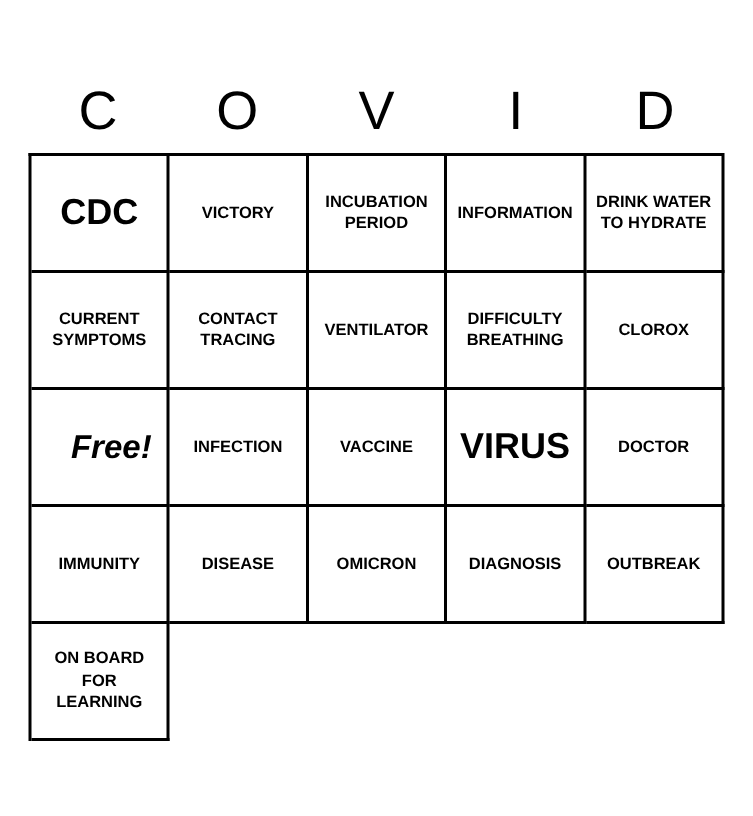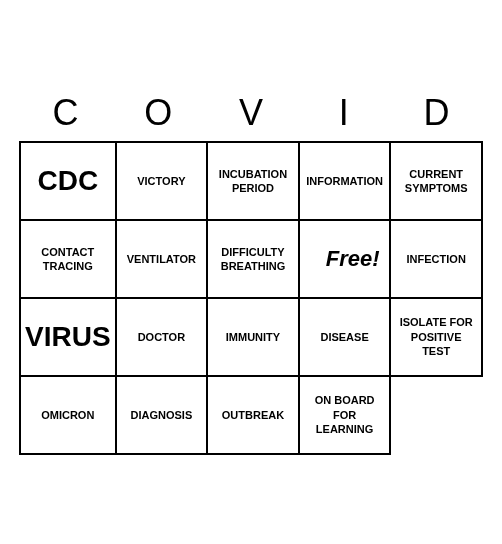--- a/index.html
+++ b/index.html
@@ -49,50 +49,52 @@
       text-transform: uppercase;
     }
     .bingo-cell.free {
       font-size: 22px;
       font-style: italic;
       font-weight: bold;
       text-transform: none;
       padding-left: 20px;
     }
     .bingo-cell.large-text {
-      font-size: 28px;
+      font-size: 24px;
       font-weight: bold;
       text-align: right;
     }
   </style>
 </head>
 <body>
 
 <div class="bingo-container">
   <div class="bingo-header">
   <div class="bingo-header-cell">C</div>
       <div class="bingo-header-cell">O</div>
       <div class="bingo-header-cell">V</div>
       <div class="bingo-header-cell">I</div>
       <div class="bingo-header-cell">D</div>
     </div>
   <div class="bingo-grid">
   <div class="bingo-cell large-text">CDC</div>
       <div class="bingo-cell">VICTORY</div>
       <div class="bingo-cell">INCUBATION PERIOD</div>
       <div class="bingo-cell">INFORMATION</div>
+      <div class="bingo-cell">DRINK WATER TO HYDRATE</div>
       <div class="bingo-cell">CURRENT SYMPTOMS</div>
       <div class="bingo-cell">CONTACT TRACING</div>
       <div class="bingo-cell">VENTILATOR</div>
       <div class="bingo-cell">DIFFICULTY BREATHING</div>
+      <div class="bingo-cell">CLOROX</div>
       <div class="bingo-cell free">Free!</div>
       <div class="bingo-cell">INFECTION</div>
+      <div class="bingo-cell">VACCINE</div>
       <div class="bingo-cell large-text">VIRUS</div>
       <div class="bingo-cell">DOCTOR</div>
       <div class="bingo-cell">IMMUNITY</div>
       <div class="bingo-cell">DISEASE</div>
-      <div class="bingo-cell">ISOLATE FOR POSITIVE TEST</div>
       <div class="bingo-cell">OMICRON</div>
       <div class="bingo-cell">DIAGNOSIS</div>
       <div class="bingo-cell">OUTBREAK</div>
       <div class="bingo-cell">ON BOARD FOR LEARNING</div>
     </div>
 </div>
 
 </body></html>

